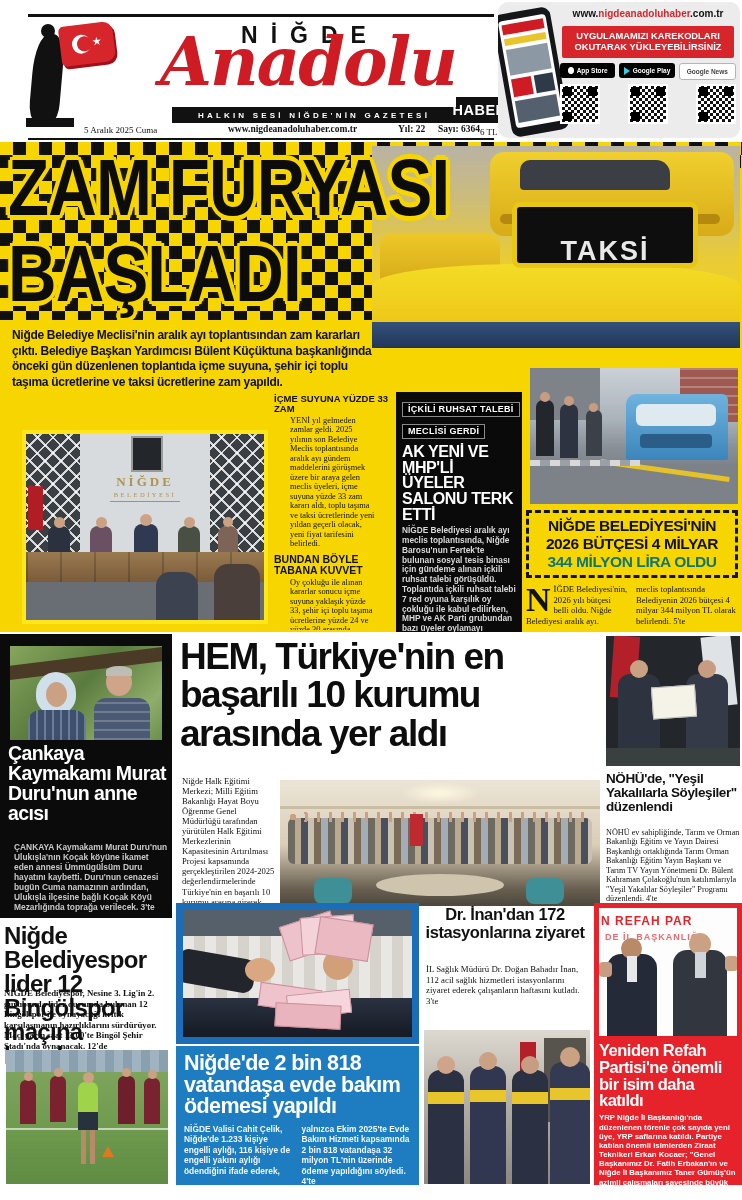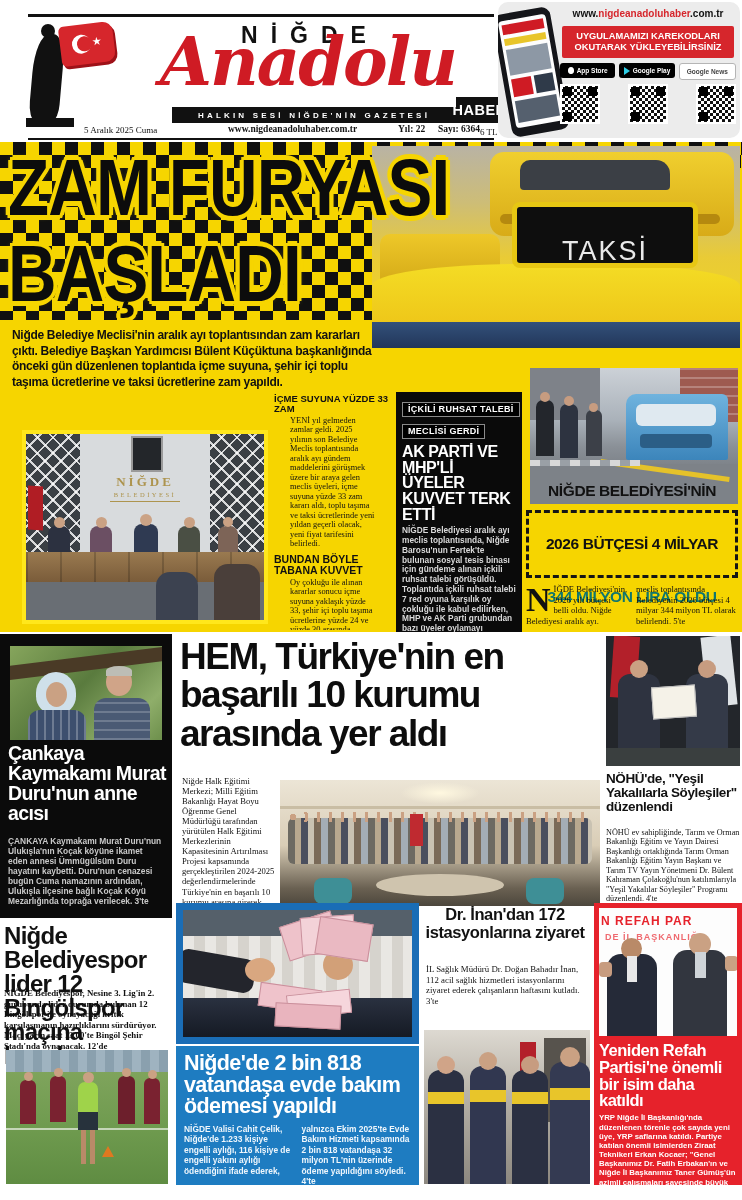--- a/index.html
+++ b/index.html
@@ -111,21 +111,21 @@
     <i class="checker" style="left:0;top:0;width:558px;height:178px;"></i>
 
     <div class="ph" style="left:372px;top:4px;width:368px;height:202px;background:linear-gradient(180deg,#b9b3a4 0%,#cdbd77 28%,#e9cb36 55%,#f2d71e 100%);z-index:2;">
       <i style="left:118px;top:6px;width:244px;height:84px;background:linear-gradient(180deg,#f0cf2e,#d8ab18);border-radius:14px;">
         <i style="left:30px;top:8px;width:150px;height:30px;background:#3b3f45;border-radius:10px 14px 4px 4px;"></i>
         <i style="left:10px;top:62px;width:220px;height:10px;background:#b5890f;border-radius:5px;"></i>
       </i>
       <i style="left:8px;top:88px;width:120px;height:60px;background:linear-gradient(180deg,#eec829,#cfa414);border-radius:10px;"></i>
       <i style="left:0;top:118px;width:368px;height:60px;background:linear-gradient(180deg,#f4dc25,#edc society?#eec719);background:linear-gradient(180deg,#f4dc25,#eec719);border-radius:40% 40% 0 0 / 22px 22px 0 0;"></i>
       <i style="left:140px;top:56px;width:176px;height:56px;background:#0e0e0e;border:5px solid #e7c713;border-radius:8px;display:flex;align-items:center;justify-content:center;">
-        <span style="color:#e9e9e9;font-weight:400;font-size:27px;letter-spacing:2px;margin-top:32px;">TAKSİ</span>
+        <span style="color:#e9e9e9;font-weight:700;font-size:27px;letter-spacing:2px;margin-top:32px;">TAKSİ</span>
       </i>
       <i style="left:0;top:176px;width:368px;height:26px;background:linear-gradient(180deg,#33517a,#22365a);"></i>
     </div>
 
     <div class="a hl" style="left:8px;top:8px;font-size:80px;z-index:3;">ZAM FURYASI</div>
     <div class="a hl" style="left:8px;top:94px;font-size:80px;z-index:3;">BAŞLADI</div>
 
     <div class="a" style="left:12px;top:186px;width:364px;font-size:12px;font-weight:800;line-height:1.3;letter-spacing:-.3px;z-index:3;">Niğde Belediye Meclisi'nin aralık ayı toplantısından zam kararları çıktı. Belediye Başkan Yardımcısı Bülent Küçüktuna başkanlığında önceki gün düzenlenen toplantıda içme suyuna, şehir içi toplu taşıma ücretlerine ve taksi ücretlerine zam yapıldı.</div>
 
     <div class="ph" style="left:22px;top:288px;width:238px;height:186px;border:4px solid #ffe71c;background:#d8dbdd;z-index:2;">
@@ -162,21 +162,21 @@
     <div class="a" style="left:274px;top:252px;width:118px;height:236px;overflow:hidden;z-index:2;">
       <h3 class="colhead">İÇME SUYUNA YÜZDE 33 ZAM</h3>
       <p class="colbody">YENİ yıl gelmeden zamlar geldi. 2025 yılının son Belediye Meclis toplantısında aralık ayı gündem maddelerini görüşmek üzere bir araya gelen meclis üyeleri, içme suyuna yüzde 33 zam kararı aldı, toplu taşıma ve taksi ücretlerinde yeni yıldan geçerli olacak, yeni fiyat tarifesini belirledi.</p>
       <h3 class="colhead" style="font-size:10.5px;">BUNDAN BÖYLE TABANA KUVVET</h3>
       <p class="colbody">Oy çokluğu ile alınan kararlar sonucu içme suyuna yaklaşık yüzde 33, şehir içi toplu taşıma ücretlerine yüzde 24 ve yüzde 30 arasında değişen oranlarda, taksi ücretine ise yüzde 40 oranında zam yapıldı. Buna göre 25 lira olan 1 m³ içme suyunun fiyatı AK Parti grubunun teklifiyle 32,79 liraya ulaştı. Toplu taşımada öğrenci biniş ücreti 13,5 liradan 17,5 liraya, kartsız biniş ücreti 30 liradan, 37 liraya çıkarken, taksimetre açılış ücreti ise 40 liradan 55 TL'ye yükseldi. 5'te</p>
     </div>
 
     <div class="a" style="left:396px;top:250px;width:126px;height:240px;background:#0a0a0a;padding:6px 6px;box-sizing:border-box;z-index:3;">
       <span class="chip">İÇKİLİ RUHSAT TALEBİ</span><br>
       <span class="chip">MECLİSİ GERDİ</span>
-      <h2 style="margin:2px 0 4px;color:#fff;font-size:16px;font-weight:900;line-height:.98;letter-spacing:-.4px;">AK PARTİ VE MHP'Lİ ÜYELER KUVVET TERK ETTİ</h2>
+      <h2 style="margin:2px 0 4px;color:#fff;font-size:16px;font-weight:900;line-height:.98;letter-spacing:-.4px;">AK YENİ VE MHP'Lİ ÜYELER SALONU TERK ETTİ</h2>
       <p style="margin:0;color:#d9d9d9;font-size:8.3px;font-weight:800;line-height:1.18;">NİĞDE Belediyesi aralık ayı meclis toplantısında, Niğde Barosu'nun Fertek'te bulunan sosyal tesis binası için gündeme alınan içkili ruhsat talebi görüşüldü. Toplantıda içkili ruhsat talebi 7 red oyuna karşılık oy çokluğu ile kabul edilirken, MHP ve AK Parti grubundan bazı üyeler oylamayı protesto ederek salonu terk etti. 5'te</p>
     </div>
 
     <div class="ph" style="left:530px;top:226px;width:208px;height:136px;background:linear-gradient(180deg,#ccd1d7 0%,#aab2ba 38%,#8a9097 58%,#63686e 100%);z-index:2;">
       <i style="left:0;top:0;width:70px;height:52px;background:#7e8289;"></i>
       <i style="left:150px;top:0;width:58px;height:54px;background:#9e5a50;background-image:repeating-linear-gradient(180deg,rgba(255,255,255,.25) 0 2px,transparent 2px 9px);"></i>
       <i style="left:96px;top:26px;width:102px;height:66px;background:linear-gradient(180deg,#6fb3de,#3c85bb);border-radius:10px 6px 2px 2px;">
         <i style="left:10px;top:10px;width:80px;height:22px;background:#dfe9f0;border-radius:6px;"></i>
         <i style="left:14px;top:40px;width:72px;height:14px;background:#2b5e86;border-radius:4px;"></i>
       </i>
@@ -188,21 +188,21 @@
         </i>
       <i style="left:56px;top:42px;width:16px;height:46px;background:#3c4048;border-radius:6px 6px 0 0;">
           <i style="left:3px;top:-7px;width:9px;height:9px;background:#c79c80;border-radius:50%;"></i>
         </i>
       <i style="left:0;top:96px;width:208px;height:40px;background:#7d8288;"></i>
       <i style="left:70px;top:100px;width:130px;height:5px;background:#e5c22a;transform:rotate(8deg);"></i>
       <i style="left:0;top:92px;width:110px;height:6px;background:repeating-linear-gradient(90deg,#d8d8d8 0 10px,#9aa0a6 10px 20px);"></i>
     </div>
 
     <div class="a" style="left:526px;top:368px;width:212px;height:68px;border:3px dashed #151515;box-sizing:border-box;
-                display:flex;flex-direction:column;align-items:center;justify-content:center;z-index:2;gap:35px;">
+                display:flex;flex-direction:column;align-items:center;justify-content:center;z-index:2;">
       <div style="font-weight:900;font-size:15.5px;line-height:1.15;letter-spacing:-.4px;">NİĞDE BELEDİYESİ'NİN</div>
       <div style="font-weight:900;font-size:15.5px;line-height:1.15;letter-spacing:-.4px;">2026 BÜTÇESİ  4 MİLYAR</div>
       <div style="font-weight:900;font-size:15.5px;line-height:1.15;letter-spacing:-.4px;color:#0f766e;">344 MİLYON LİRA OLDU</div>
     </div>
     <div class="a" style="left:526px;top:442px;width:212px;height:46px;display:flex;gap:8px;z-index:2;">
       <p class="serif" style="margin:0;flex:1;font-size:8.6px;line-height:1.25;">
         <span class="dropcap">N</span><span>İĞDE Belediyesi'nin, 2026 yılı bütçesi belli oldu. Niğde Belediyesi aralık ayı.</span>
       </p>
       <p class="serif" style="margin:0;flex:1;font-size:8.6px;line-height:1.25;">meclis toplantısında Belediyenin 2026 bütçesi 4 milyar 344 milyon TL olarak belirlendi. 5'te</p>
     </div>
@@ -212,21 +212,21 @@
     <div class="ph" style="left:10px;top:12px;width:152px;height:94px;background:linear-gradient(135deg,#86a55c 0%,#5a7b3e 45%,#8fae6a 80%,#6d8f4c 100%);">
       <i style="left:-10px;top:10px;width:180px;height:14px;background:#4a3a26;transform:rotate(-7deg);border-radius:7px;"></i>
       <i style="left:26px;top:26px;width:40px;height:42px;background:#cfe0ea;border-radius:50% 50% 42% 42%;"></i>
       <i style="left:36px;top:36px;width:21px;height:25px;background:#caa183;border-radius:50%;"></i>
       <i style="left:18px;top:64px;width:58px;height:30px;background:#3d4f6e;background-image:repeating-linear-gradient(90deg,rgba(255,255,255,.25) 0 2px,transparent 2px 8px);border-radius:12px 12px 0 0;"></i>
       <i style="left:96px;top:22px;width:26px;height:28px;background:#d0a488;border-radius:50%;"></i>
       <i style="left:96px;top:20px;width:26px;height:10px;background:#bdbdb5;border-radius:50% 50% 0 0;"></i>
       <i style="left:84px;top:52px;width:56px;height:42px;background:#4a5a74;background-image:repeating-linear-gradient(0deg,rgba(255,255,255,.2) 0 2px,transparent 2px 9px);border-radius:12px 12px 0 0;"></i>
     </div>
     <h2 style="position:absolute;left:8px;top:110px;width:158px;margin:0;color:#fff;font-size:19.5px;font-weight:900;line-height:1.02;letter-spacing:-.6px;">Çankaya Kaymakamı Murat Duru'nun anne acısı</h2>
-    <p style="position:absolute;left:8px;top:202px;width:156px;margin:0;color:#c9c9c9;font-size:8.4px;font-weight:800;line-height:1.2;">ÇANKAYA Kaymakamı Murat Duru'nun Ulukışla'nın Koçak köyüne ikamet eden annesi Ümmügülsüm Duru hayatını kaybetti. Duru'nun cenazesi bugün Cuma namazının ardından, Ulukışla ilçesine bağlı Koçak Köyü Mezarlığında toprağa verilecek. 3'te</p>
+    <p style="position:absolute;left:8px;top:202px;width:156px;margin:6px;color:#c9c9c9;font-size:8.4px;font-weight:800;line-height:1.2;">ÇANKAYA Kaymakamı Murat Duru'nun Ulukışla'nın Koçak köyüne ikamet eden annesi Ümmügülsüm Duru hayatını kaybetti. Duru'nun cenazesi bugün Cuma namazının ardından, Ulukışla ilçesine bağlı Koçak Köyü Mezarlığında toprağa verilecek. 3'te</p>
   </div>
 
   <h1 class="a" style="left:180px;top:638px;width:424px;margin:0;font-size:37px;font-weight:900;line-height:1.04;letter-spacing:-1.5px;color:#0d0d0d;">HEM, Türkiye'nin en başarılı 10 kurumu arasında yer aldı</h1>
   <p class="a serif" style="left:182px;top:776px;width:94px;margin:0;font-size:8.6px;line-height:1.17;">Niğde Halk Eğitimi Merkezi; Milli Eğitim Bakanlığı Hayat Boyu Öğrenme Genel Müdürlüğü tarafından yürütülen Halk Eğitimi Merkezlerinin Kapasitesinin Artırılması Projesi kapsamında gerçekleştirilen 2024-2025 değerlendirmelerinde Türkiye'nin en başarılı 10 kurumu arasına girerek büyük bir başarıya imza attı. 2'de</p>
   <div class="ph" style="left:280px;top:780px;width:320px;height:126px;background:linear-gradient(180deg,#ece5d6 0%,#d9cdb6 52%,#6a6152 86%,#4c463c 100%);">
     <i style="left:120px;top:2px;width:80px;height:22px;background:radial-gradient(ellipse at center,#fff8e0 0%,rgba(255,248,224,0) 70%);"></i>
     <i style="left:0;top:26px;width:320px;height:3px;background:#c9bda4;"></i>
     <i style="left:8px;top:38px;width:304px;height:46px;border-radius:6px;
         background:repeating-linear-gradient(90deg,#6d6a62 0 7px,#b9a98f 7px 13px,#4a4f5e 13px 20px,#c9c2b2 20px 26px,#7a6a58 26px 33px,#a4adb5 33px 40px);"></i>
     <i style="left:8px;top:32px;width:304px;height:10px;

